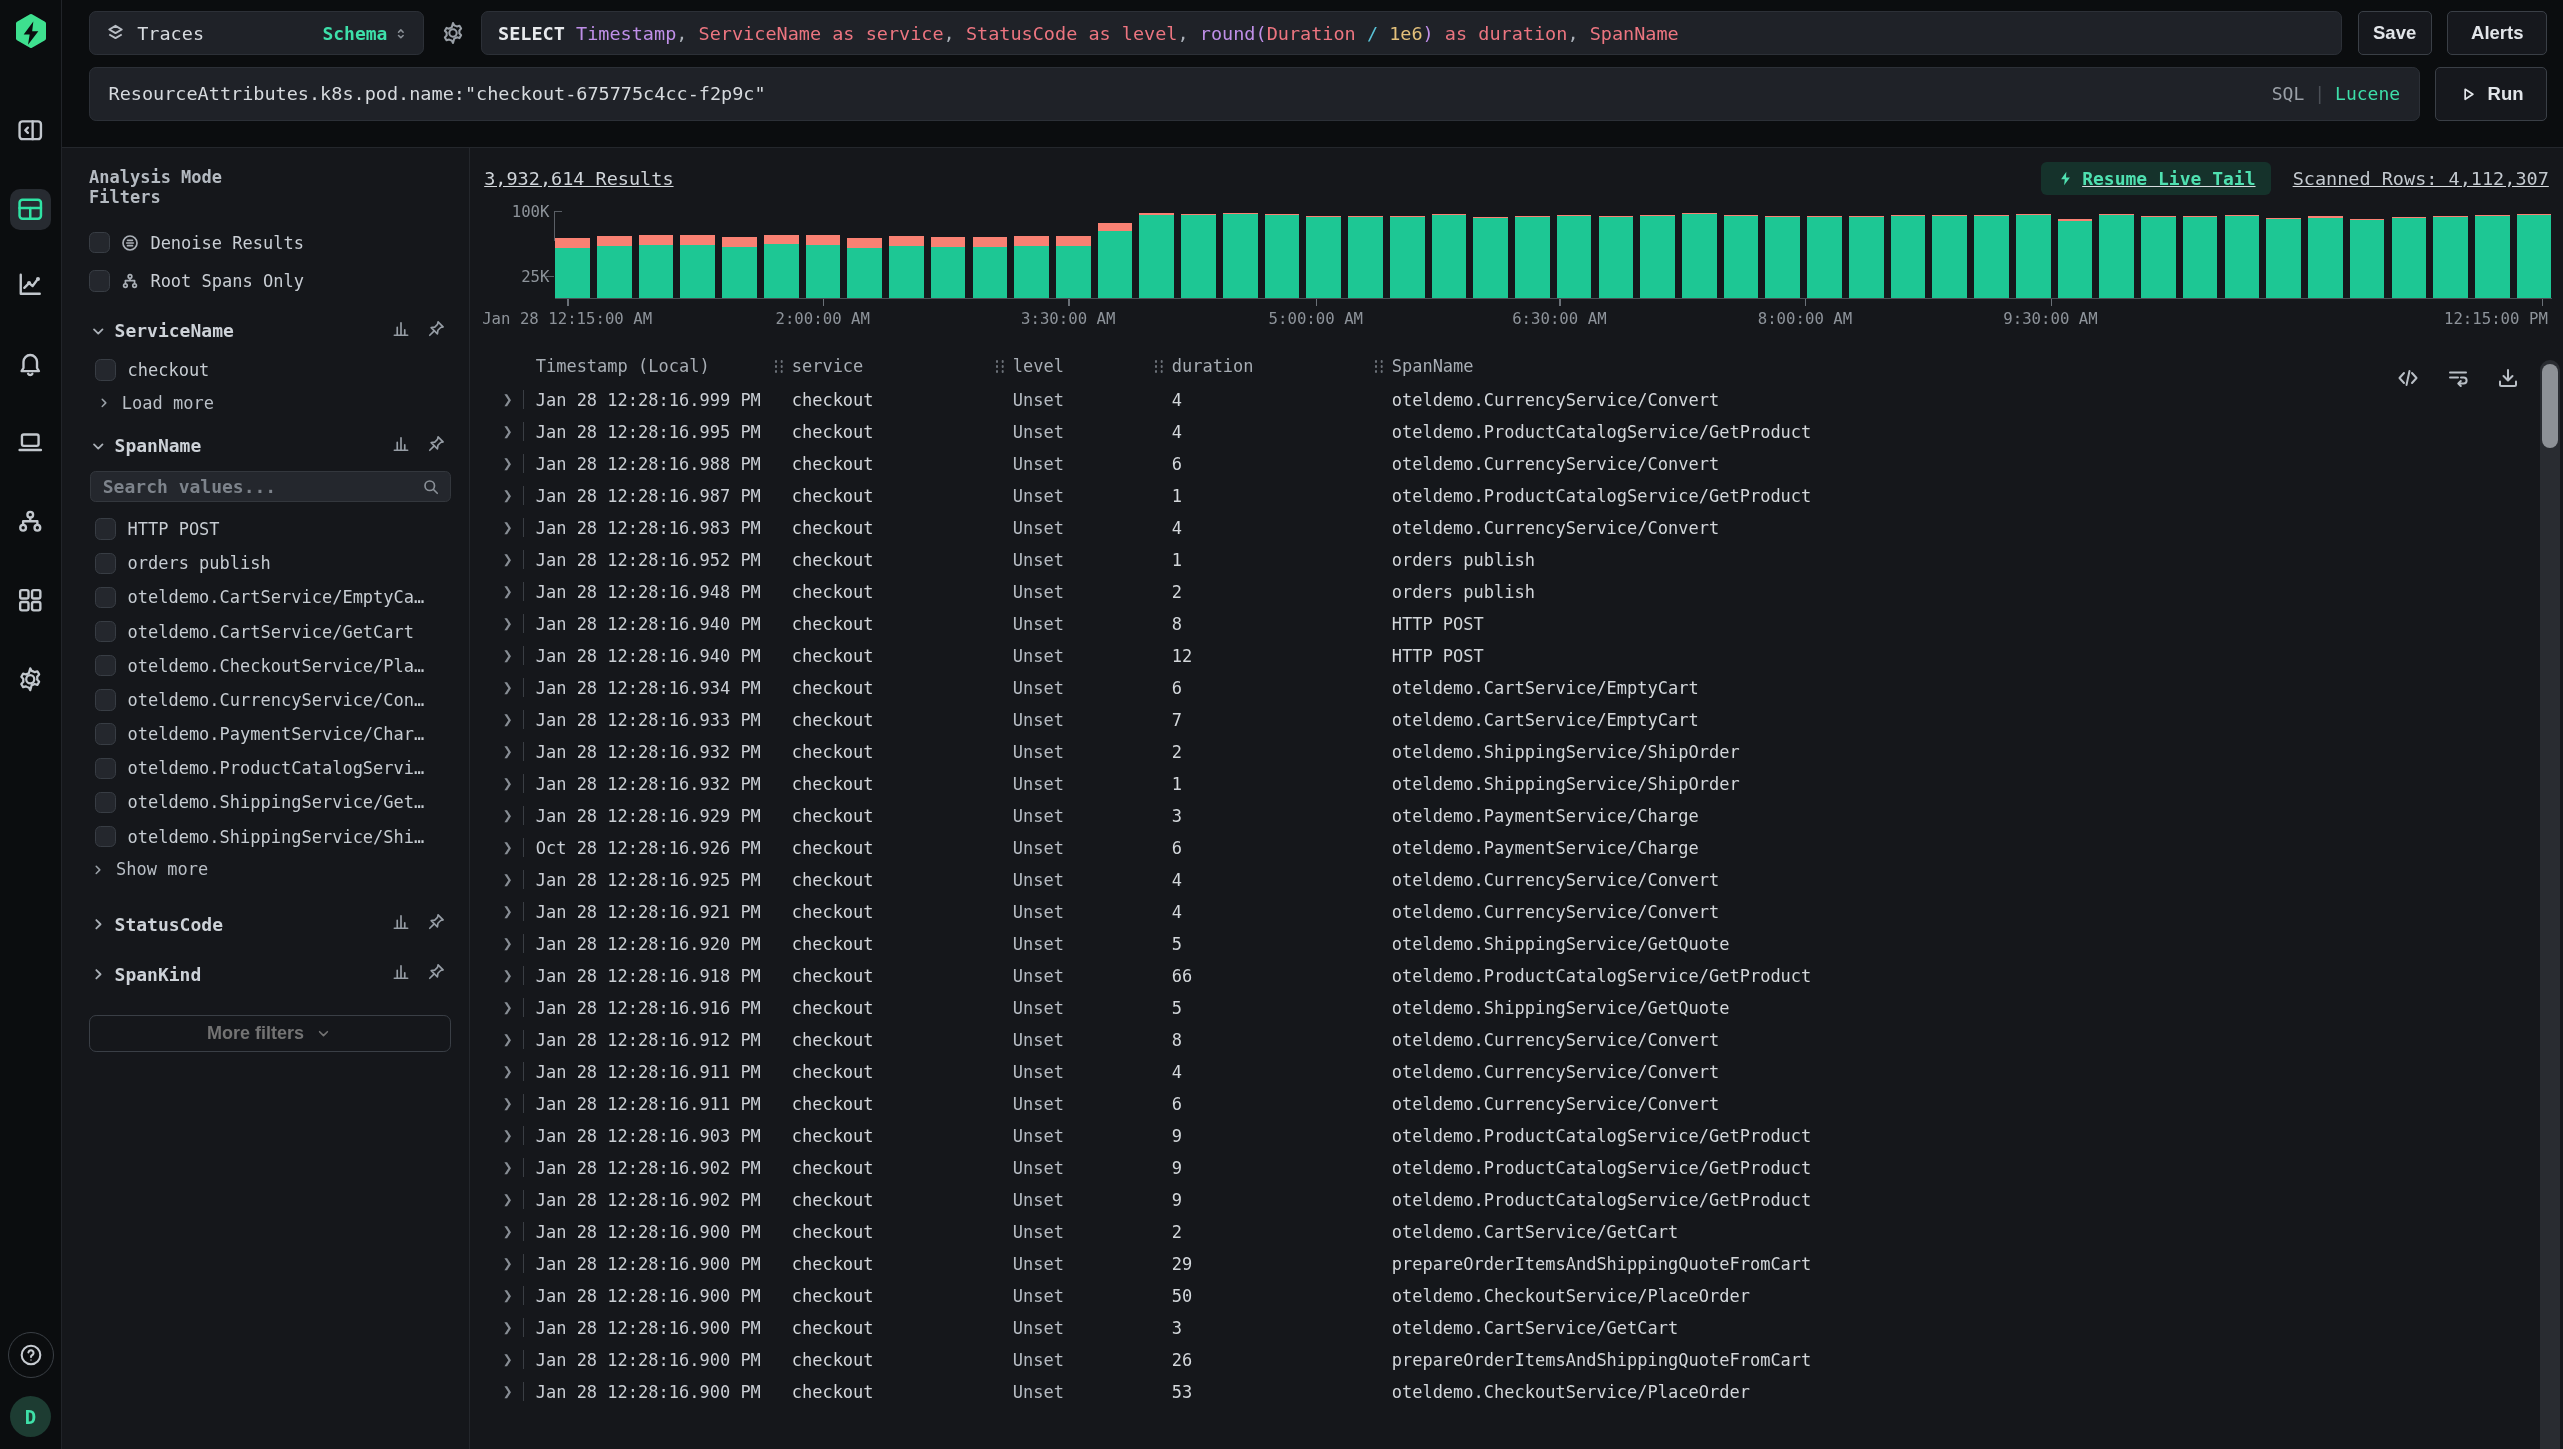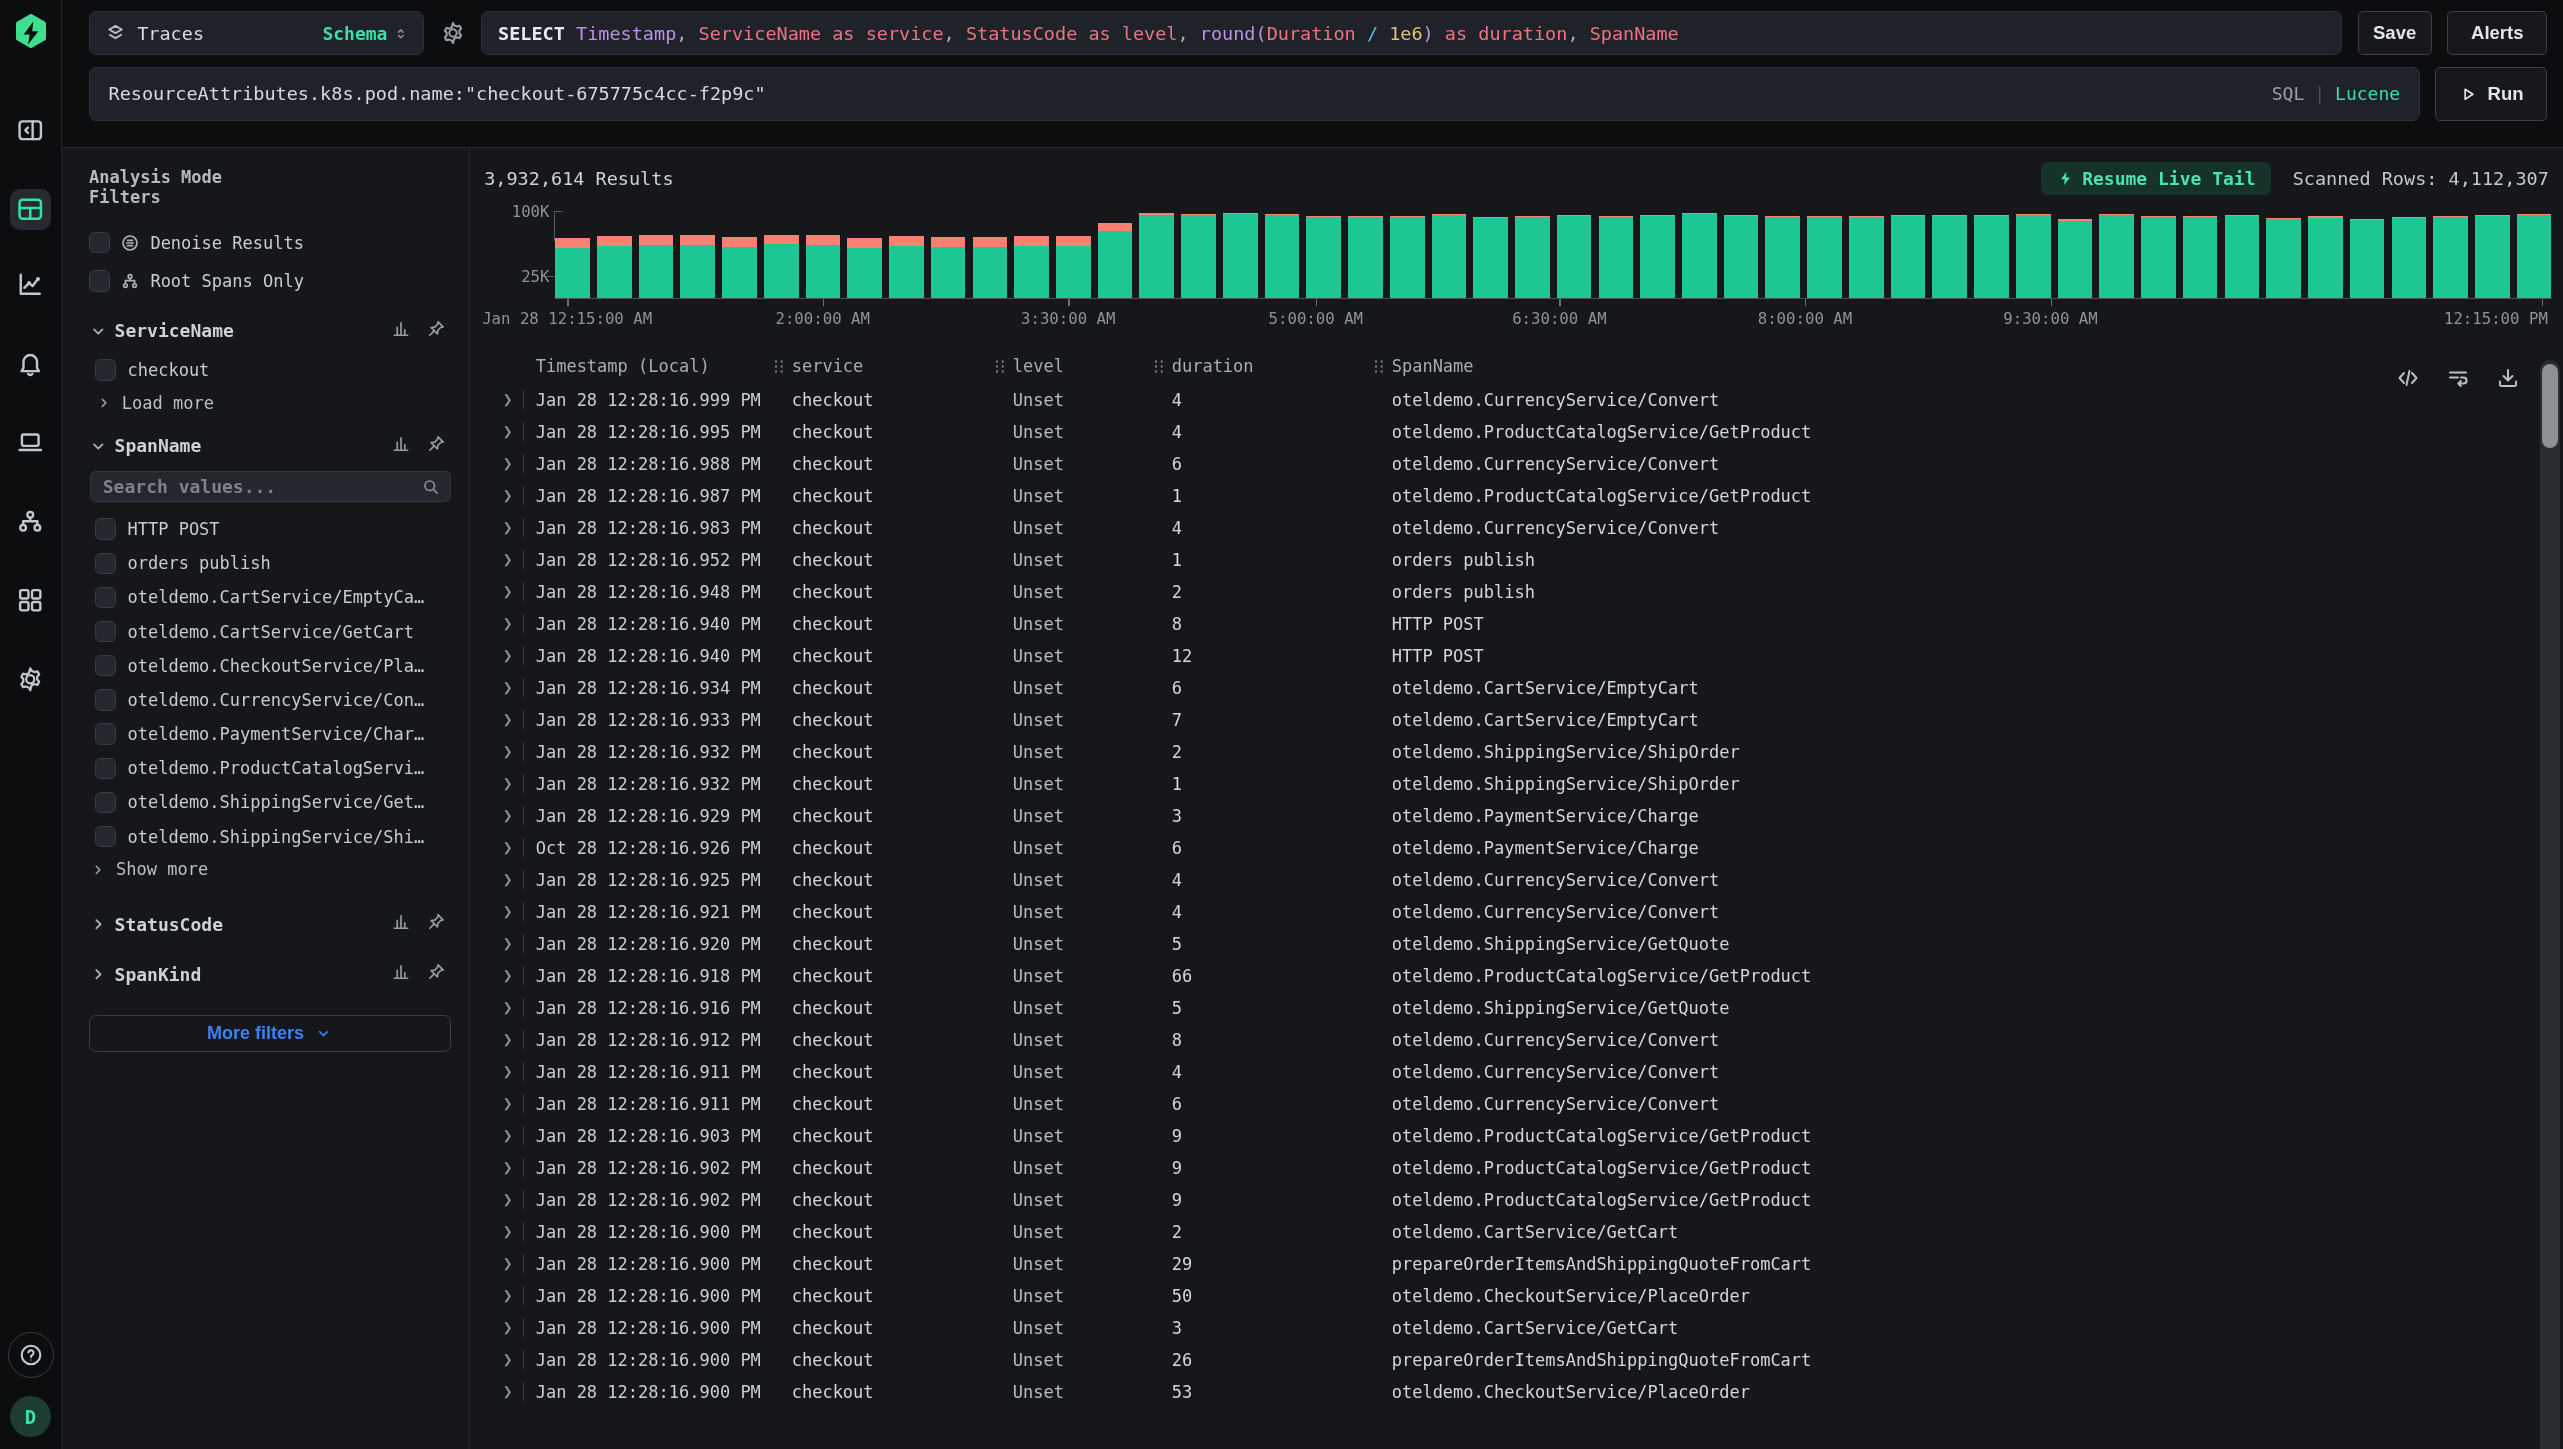--- a/index.html
+++ b/index.html
@@ -81,26 +81,26 @@
   .group-items { margin-top:10px; margin-left:5.7px; }
   .more-link { display:flex; align-items:center; gap:10px; color:#b9bfc6; padding:5.7px 0 2.8px 1.4px; font-size:17px; }
   .more-link .chev { color:#9aa1a8; display:flex; }
   .search-values { margin:13px 0 7.1px 1.4px; position:relative; }
   .search-values input { width:100%; height:31px; background:#24272d; border:1.4px solid #33373d;
       border-radius:5.7px; color:#c6ccd2; font:bold 18px "DejaVu Sans Mono","Liberation Mono",monospace;
       padding:0 37px 0 11.4px; outline:none; }
   .search-values input::placeholder { color:#7d838b; }
   .search-values .sv-icon { position:absolute; right:10px; top:5.7px; color:#8a9097; }
   .more-filters { margin-top:28.5px; width:100%; height:37px; background:transparent; border:1.4px solid #3a3f46;
-      border-radius:7.1px; color:#3b82f6; font-weight:bold; font-size:18px; display:flex;
+      border-radius:7.1px; color:#737373; font-weight:bold; font-size:18px; display:flex;
       align-items:center; justify-content:center; gap:11.4px; }
 
   
   .main { flex:1; position:relative; padding:10px 0 0 14.2px; min-width:0; }
-  .results-row { display:flex; align-items:center; height:40px; padding-right:14.2px; }
+  .results-row { display:flex; align-items:center; height:40px; padding-right:14.2px;text-decoration:underline; }
   .results-count { font-size:18.5px; color:#cfd4d9; }
   .live-pill { margin-left:auto; background:#15322b; color:#4fe0b0; font-weight:bold; font-size:18px;
                border-radius:5.7px; height:33px; padding:0 15.7px; display:flex; align-items:center; gap:8.5px; }
   .scanned { margin-left:21.4px; font-size:18.5px; color:#c3c9cf; }
 
   
   .chart { display:flex; margin-top:13px; padding-right:11.4px; }
   .ygutter { width:71px; flex:0 0 71px; position:relative; height:87px; }
   .ytick { position:absolute; right:5.7px; transform:translateY(-50%); font-size:15.7px; color:#8d939a; }
   .plotcol { flex:1; min-width:0; }

